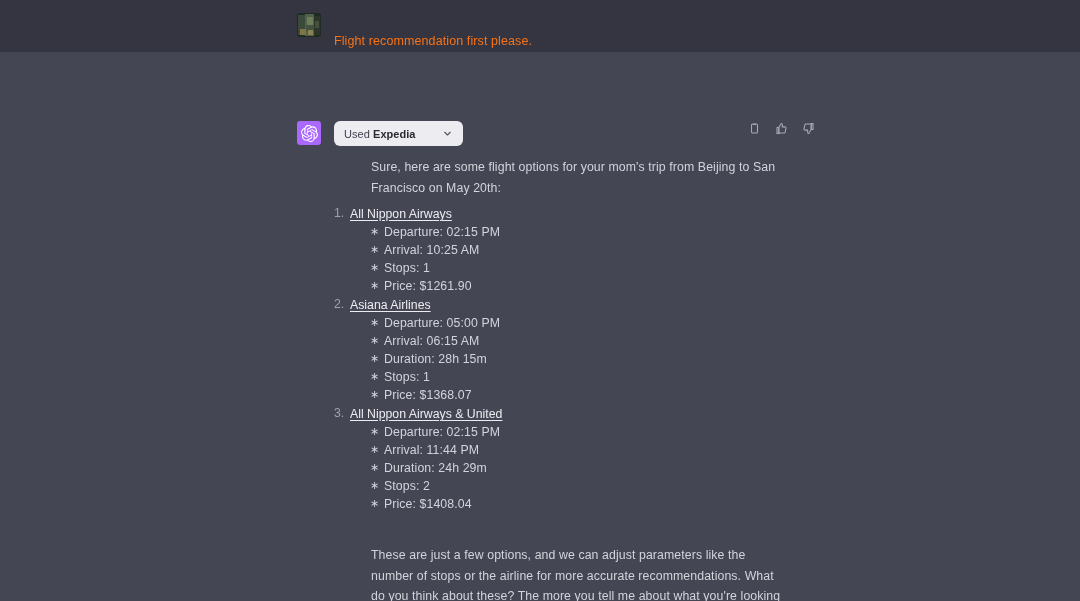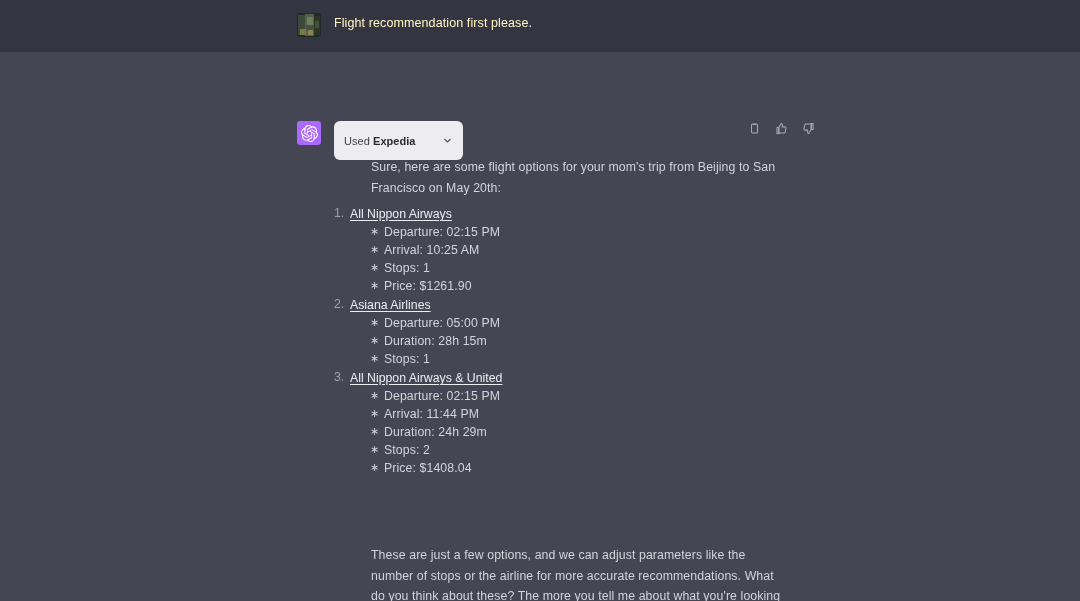--- a/index.html
+++ b/index.html
@@ -62,32 +62,32 @@
     background: #ab68ff;
     display: flex;
     align-items: center;
     justify-content: center;
   }
   .avatar-bot svg { display: block; }
 
   .user-text {
     position: absolute;
     left: 334px;
-    top: 14px;
+    top: 32px;
     font-size: 12.5px;
     line-height: 18px;
-    color: #fef9c3;
+    color: #f97316;
     letter-spacing: 0.1px;
   }
 
   .tool-pill {
     position: absolute;
     left: 334px;
     top: 69px;
-    height: 39px;
+    height: 25px;
     box-sizing: border-box;
     background: #ececf1;
     border-radius: 6px;
     display: flex;
     align-items: center;
     padding: 0 10px;
     gap: 26px;
     cursor: pointer;
     min-width: 106px;
   }
@@ -263,22 +263,24 @@
           <li>Stops: 1</li>
           <li>Price: $1261.90</li>
         </ul>
       </li>
 
       <li>
         <span class="num">2.</span>
         <span class="flight-name">Asiana Airlines</span>
         <ul class="detail">
           <li>Departure: 05:00 PM</li>
+          <li>Arrival: 06:15 AM</li>
           <li>Duration: 28h 15m</li>
           <li>Stops: 1</li>
+          <li>Price: $1368.07</li>
         </ul>
       </li>
 
       <li>
         <span class="num">3.</span>
         <span class="flight-name">All Nippon Airways &amp; United</span>
         <ul class="detail">
           <li>Departure: 02:15 PM</li>
           <li>Arrival: 11:44 PM</li>
           <li>Duration: 24h 29m</li>

